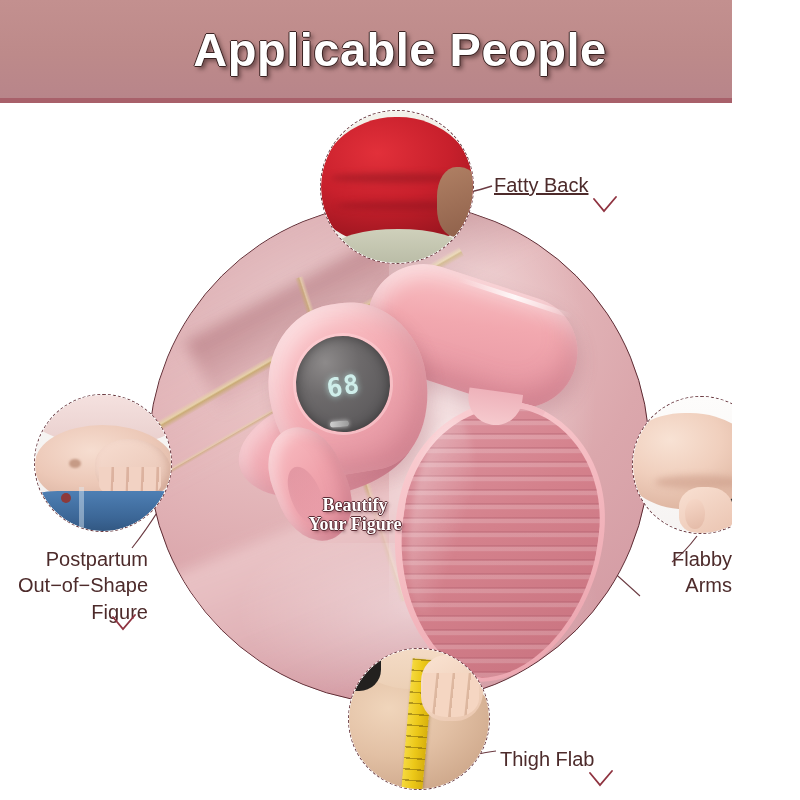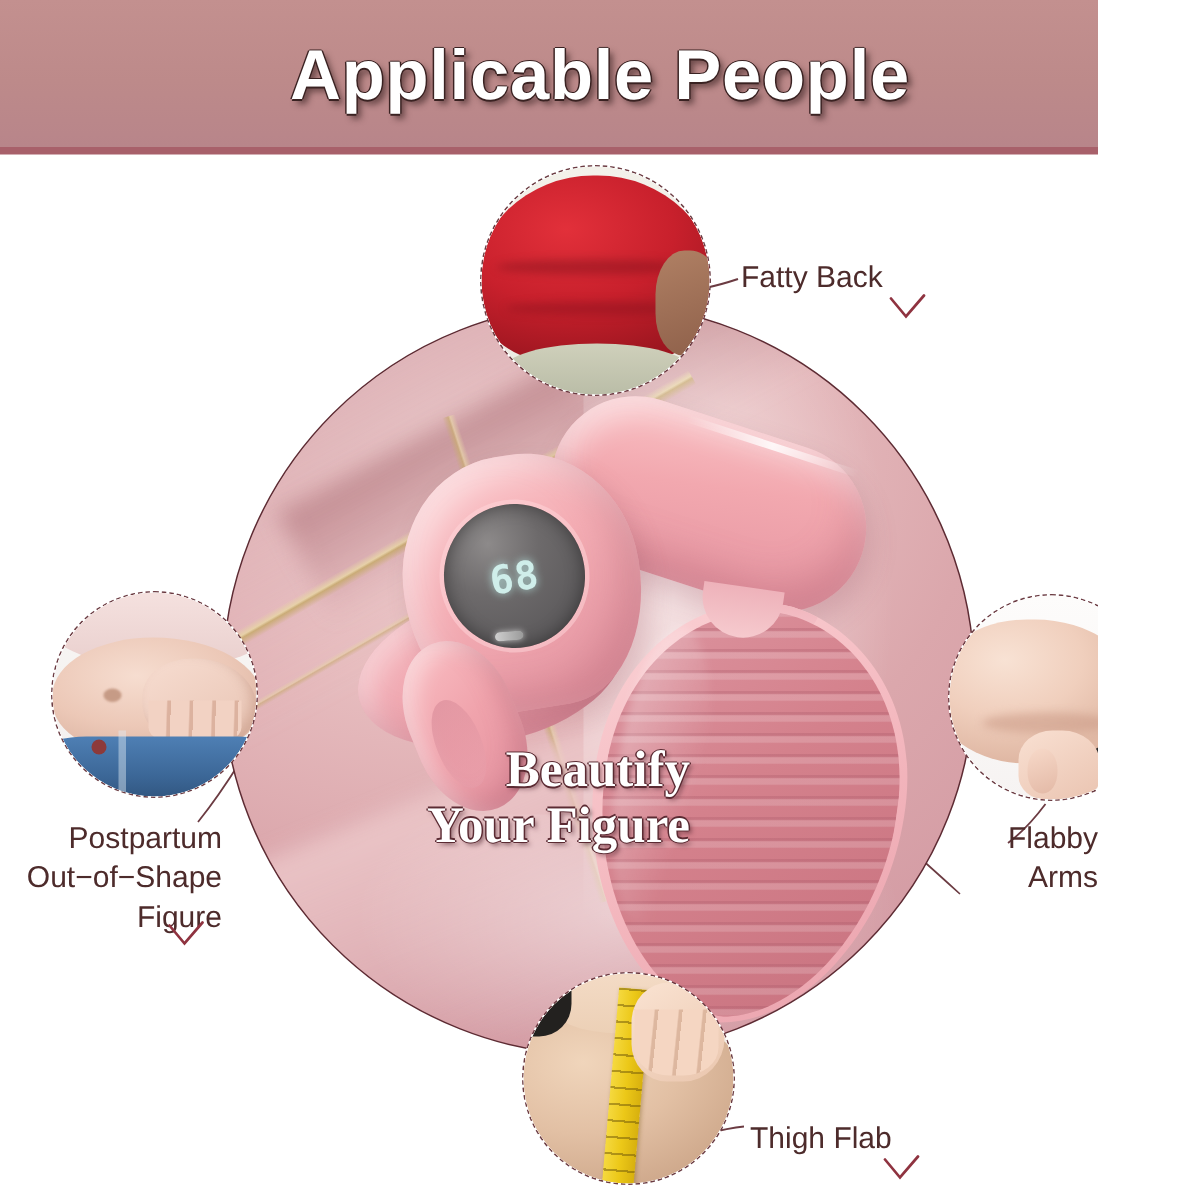--- a/index.html
+++ b/index.html
@@ -247,24 +247,24 @@
     border-radius: 50%;
     background: linear-gradient(100deg, rgba(255,255,255,0.32), rgba(255,255,255,0.0) 75%);
     filter: blur(3px);
   }
 
   
   #slogan {
     position: absolute;
     left: 250px; top: 496px;
     width: 210px;
-    text-align: right;
+    text-align: center;
     font-family: "Liberation Serif", serif;
     font-weight: bold;
-    font-size: 34px;
+    font-size: 18px;
     line-height: 1.08;
     color: #ffffff;
     text-shadow:
       1px 0 0 #5b2b33, -1px 0 0 #5b2b33,
       0 1px 0 #5b2b33, 0 -1px 0 #5b2b33,
       2px 2px 3px rgba(70,30,40,0.5);
     white-space: pre-line;
     pointer-events: none;
   }
 
@@ -440,21 +440,21 @@
 
   
   .callout {
     position: absolute;
     font-family: "Liberation Sans", sans-serif;
     font-size: 20px;
     line-height: 1.32;
     color: #4d2b2b;
     white-space: pre-line;
   }
-  #label-fatty-back      { left: 494px; top: 172px; text-align: left; }
+  #label-fatty-back      { left: 494px; top: 172px; text-align: left; text-decoration: underline; }
   #label-postpartum      { left: 8px;   top: 546px; width: 140px; text-align: right; }
   #label-flabby-arms     { left: 668px; top: 546px; text-align: right; }
   #label-thigh-flab      { left: 500px; top: 746px; text-align: right; }
 
   
   .check {
     position: absolute;
     width: 26px; height: 18px;
   }
   .check svg { display: block; width: 100%; height: 100%; }

